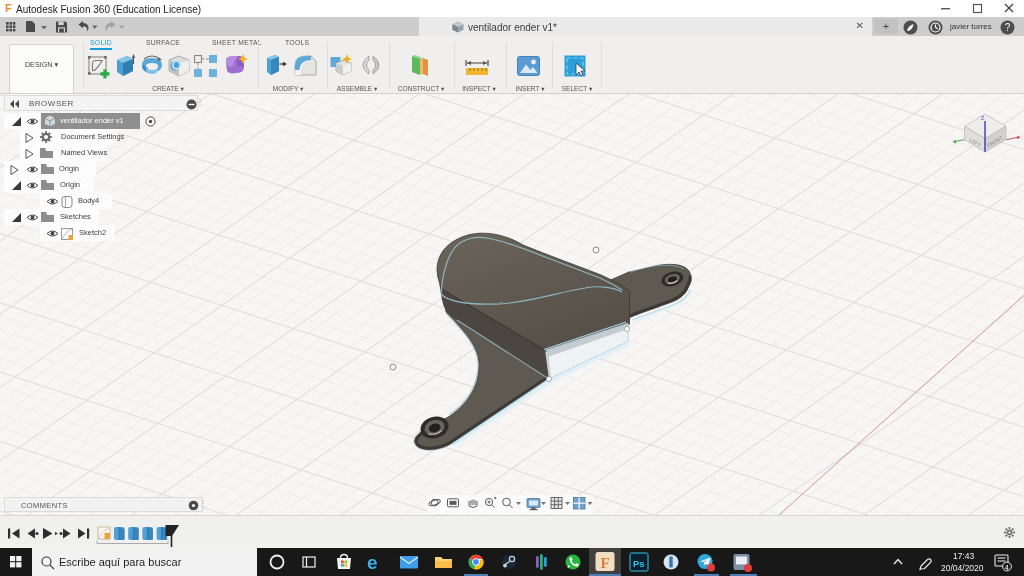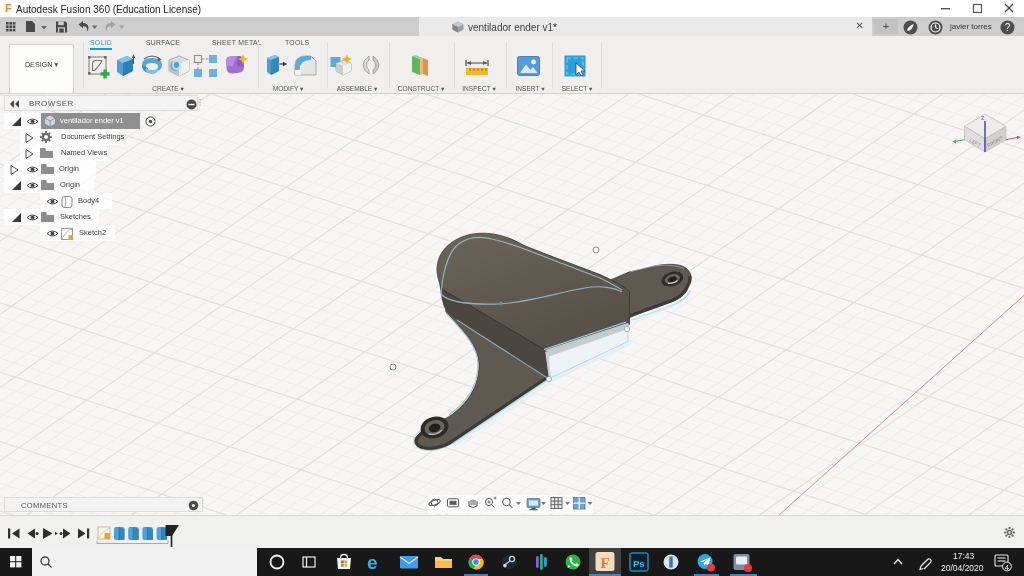--- a/index.html
+++ b/index.html
@@ -675,14 +675,21 @@
       <g fill="none" stroke="#ececec" stroke-width="1.1">
         <rect x="995" y="7" width="13" height="11" rx="1"></rect>
         <line x1="997.5" y1="10" x2="1005.5" y2="10"></line>
         <line x1="997.5" y1="13" x2="1005.5" y2="13"></line>
       </g>
       <circle cx="1007" cy="18.5" r="4.4" fill="#1a1a1a" stroke="#ececec" stroke-width="1"></circle>
       <text x="1004.8" y="21.5" font-size="7.5" fill="#fff" font-family="Liberation Sans">4</text>
       <text x="953" y="11" font-size="8.5" fill="#f0f0f0" font-family="Liberation Sans">17:43</text>
       <text x="941" y="22.5" font-size="8.5" fill="#f0f0f0" font-family="Liberation Sans">20/04/2020</text>
     </svg>
+    <div id="searchbox">
+      <svg style="position:absolute;left:8px;top:6px" width="16" height="16">
+          <circle cx="6.5" cy="6.5" r="4.5" fill="none" stroke="#3a3a3a" stroke-width="1.2"></circle>
+          <line x1="9.8" y1="9.8" x2="14" y2="14" stroke="#3a3a3a" stroke-width="1.2"></line>
+        </svg>
+      <div class="stxt">Escribe aquí para buscar</div>
+    </div>
   </div>
 </div>
 
 </body></html>

